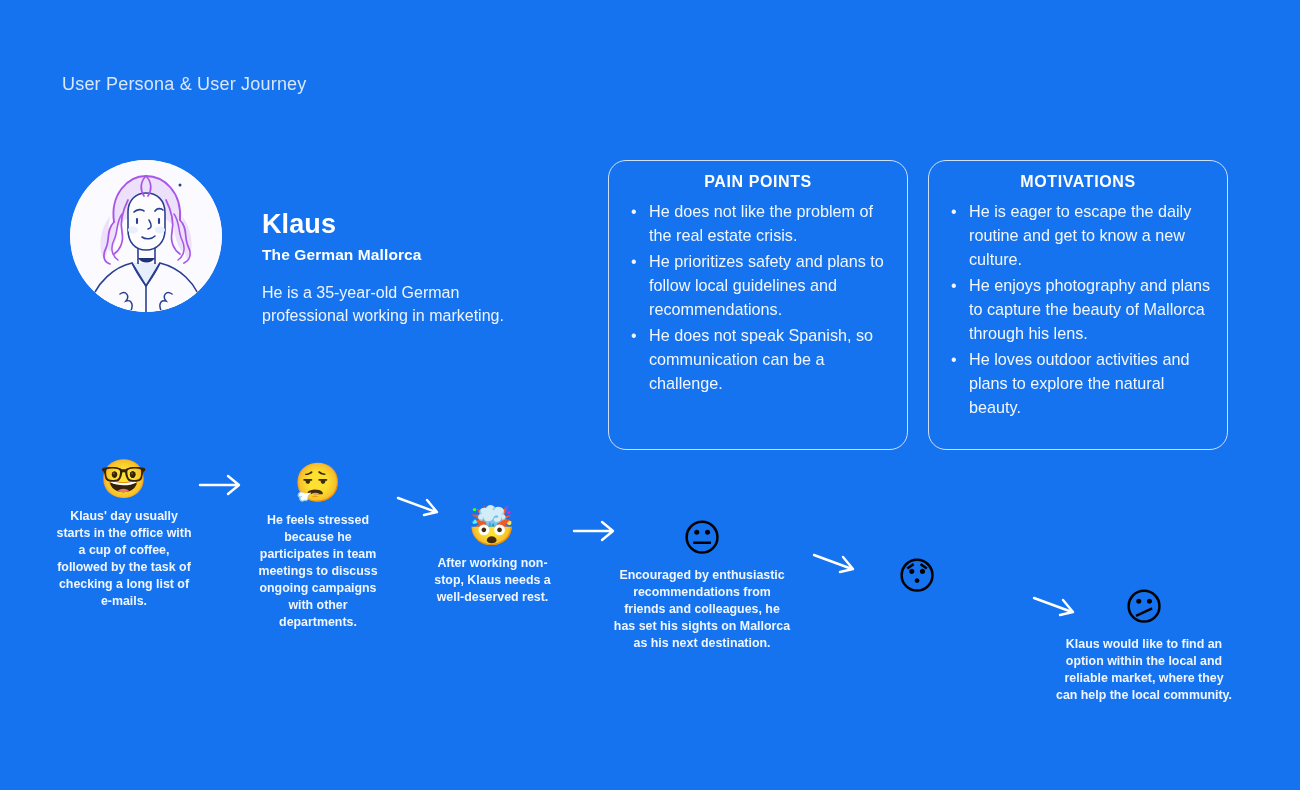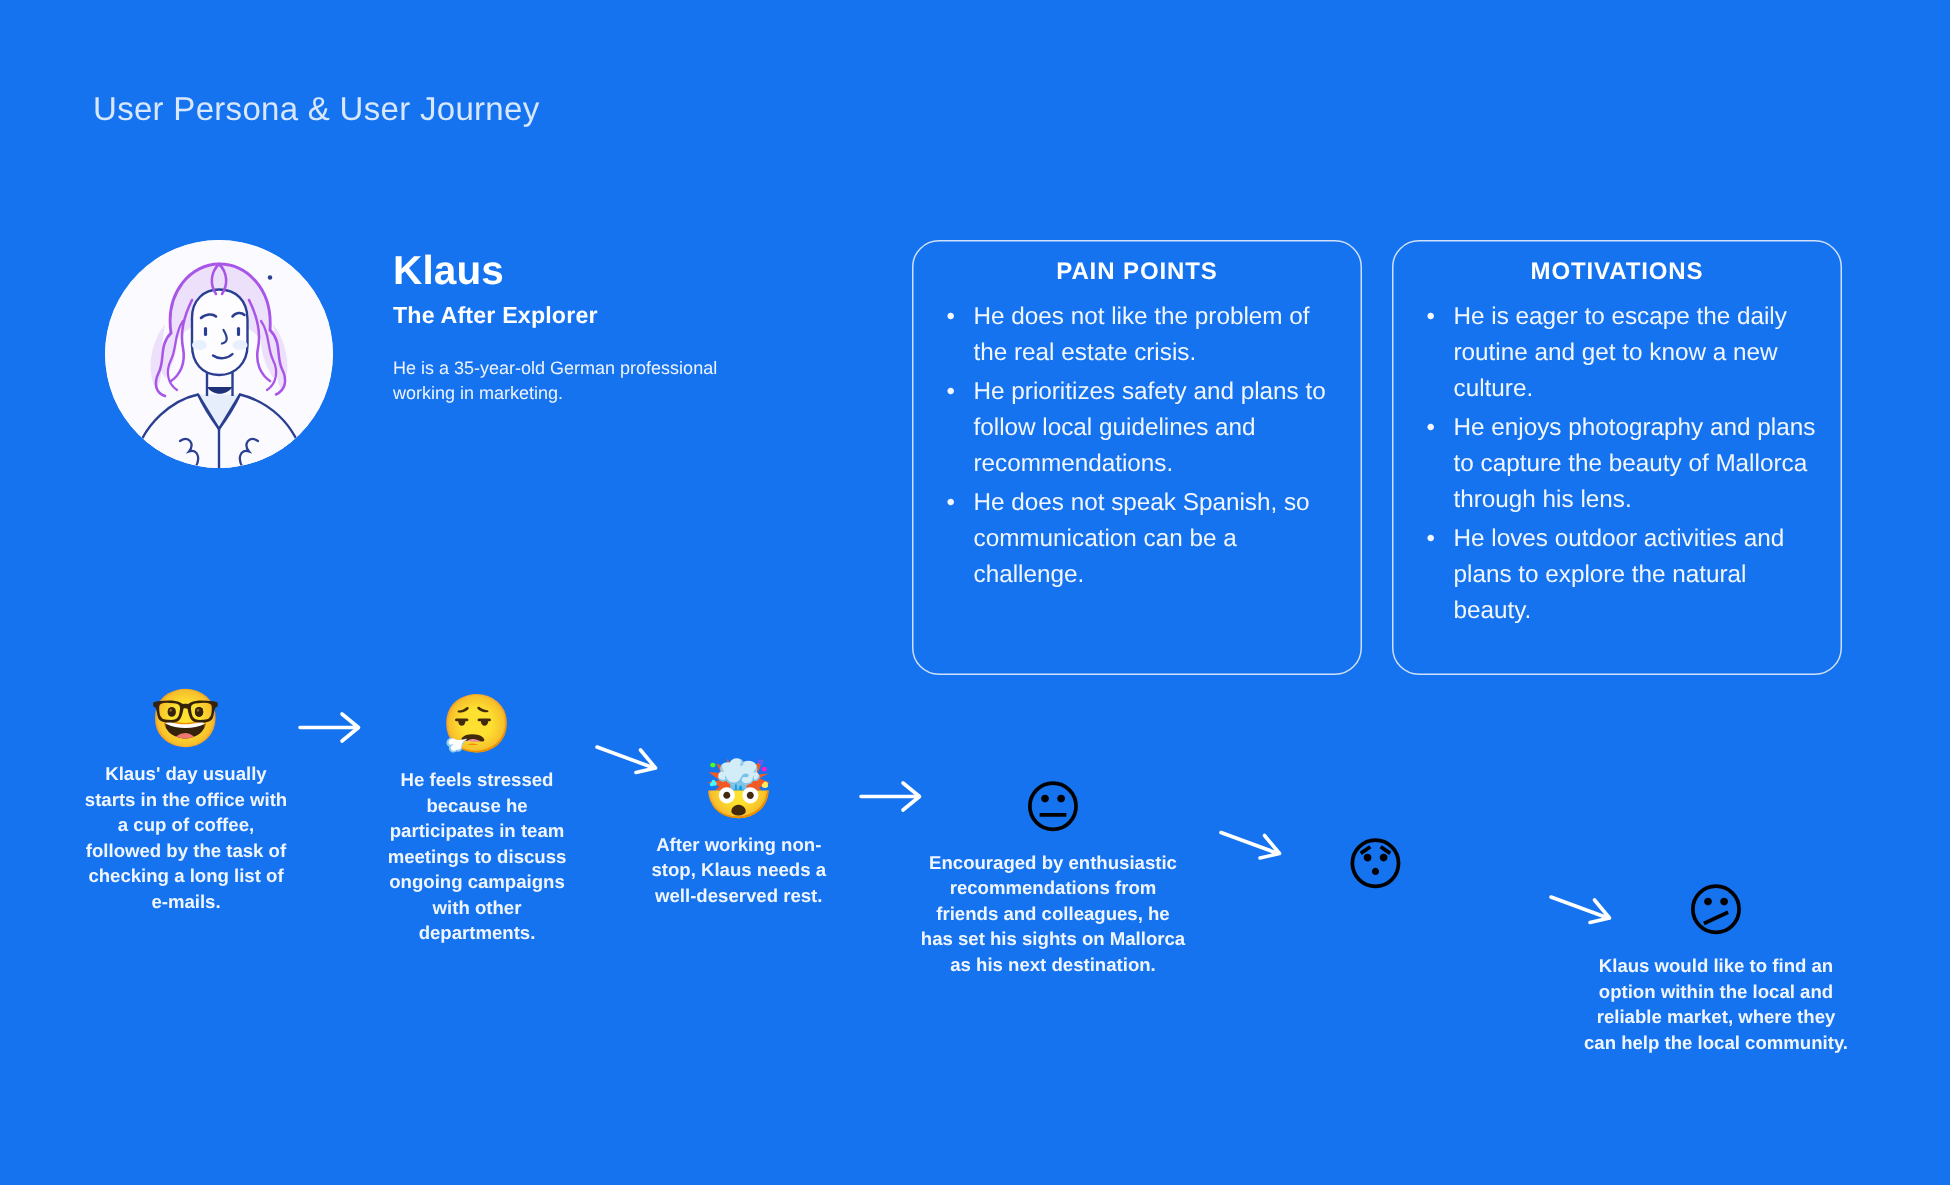--- a/index.html
+++ b/index.html
@@ -10,22 +10,22 @@
     width: 1300px;
     height: 790px;
     background: #1573f0;
     font-family: "Liberation Sans", sans-serif;
     overflow: hidden;
     position: relative;
   }
   #page-title {
     position: absolute;
     left: 62px;
-    top: 60px;
-    font-size: 22px;
+    top: 74px;
+    font-size: 18px;
     color: #d8e7fb;
     letter-spacing: 0.2px;
     font-weight: 400;
   }
 
   
   #persona {
     position: absolute;
     left: 70px;
     top: 160px;
@@ -39,37 +39,38 @@
     background: #fbfaff;
     overflow: hidden;
     flex: 0 0 auto;
   }
   #avatar svg { display:block; width:152px; height:152px; }
 
   #persona-text {
     margin-left: 40px;
     padding-top: 6px;
     width: 245px;
+    margin-top: 44px;
   }
   #persona-name {
     font-size: 27px;
     font-weight: bold;
     color: #ffffff;
     letter-spacing: 0.1px;
     line-height: 1.1;
   }
   #persona-role {
     font-size: 15.5px;
     font-weight: bold;
     color: #ffffff;
     margin-top: 6px;
     letter-spacing: 0.1px;
   }
   #persona-desc {
-    font-size: 12px;
+    font-size: 16px;
     color: #eef4fe;
     line-height: 1.47;
     margin-top: 17px;
     font-weight: 400;
   }
 
   
   .card {
     position: absolute;
     border: 1.6px solid #cfe0fb;
@@ -191,21 +192,21 @@
 
         <path d="M79 60 C82 65 82 68 78 69" fill="none" stroke="#2b3f91" stroke-width="1.5" stroke-linecap="round"></path>
         <path d="M72 77 C76 80 82 79 85 76" fill="none" stroke="#2b3f91" stroke-width="1.6" stroke-linecap="round"></path>
         <circle cx="110" cy="25" r="1.5" fill="#2b3f91"></circle>
       </g>
     </svg>
   </div>
 
   <div id="persona-text">
     <div id="persona-name">Klaus</div>
-    <div id="persona-role">The After Explorer</div>
+    <div id="persona-role">The German Mallorca</div>
     <div id="persona-desc">He is a 35-year-old German professional working in marketing.</div>
   </div>
 </div>
 
 <div class="card" id="card-pain">
   <div class="card-title">PAIN POINTS</div>
   <ul class="card-list">
     <li><span class="bullet">•</span><span>He does not like the problem of the real estate crisis.</span></li>
     <li><span class="bullet">•</span><span>He prioritizes safety and plans to follow local guidelines and recommendations.</span></li>
     <li><span class="bullet">•</span><span>He does not speak Spanish, so communication can be a challenge.</span></li>

